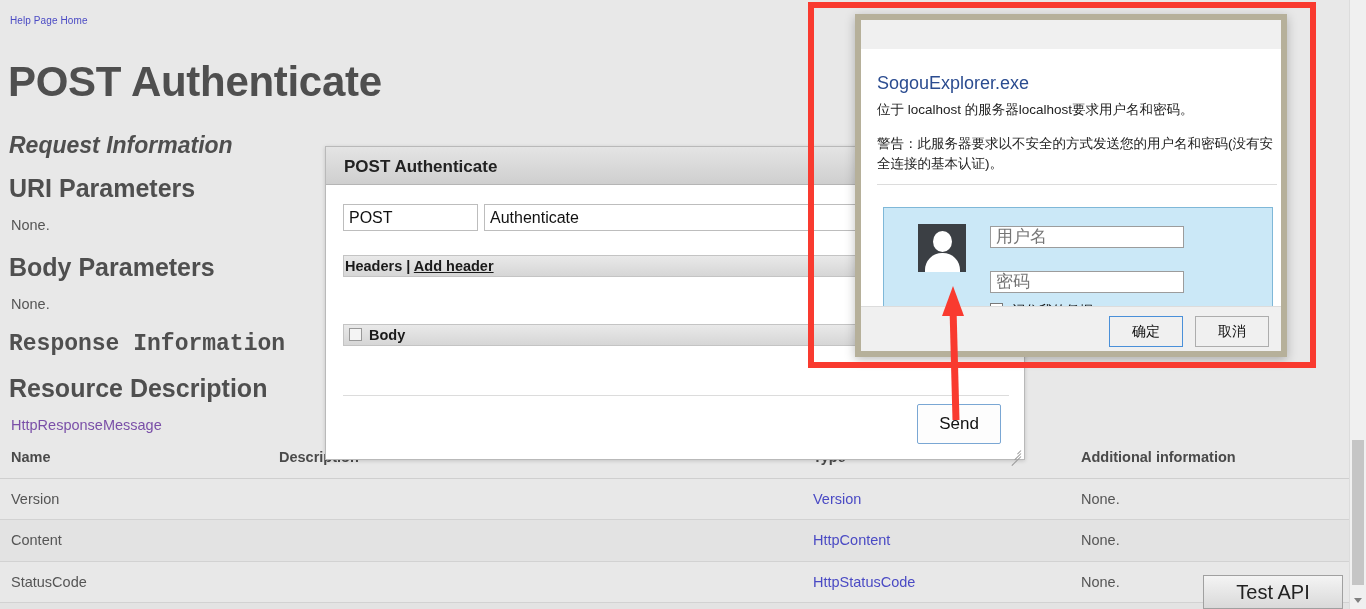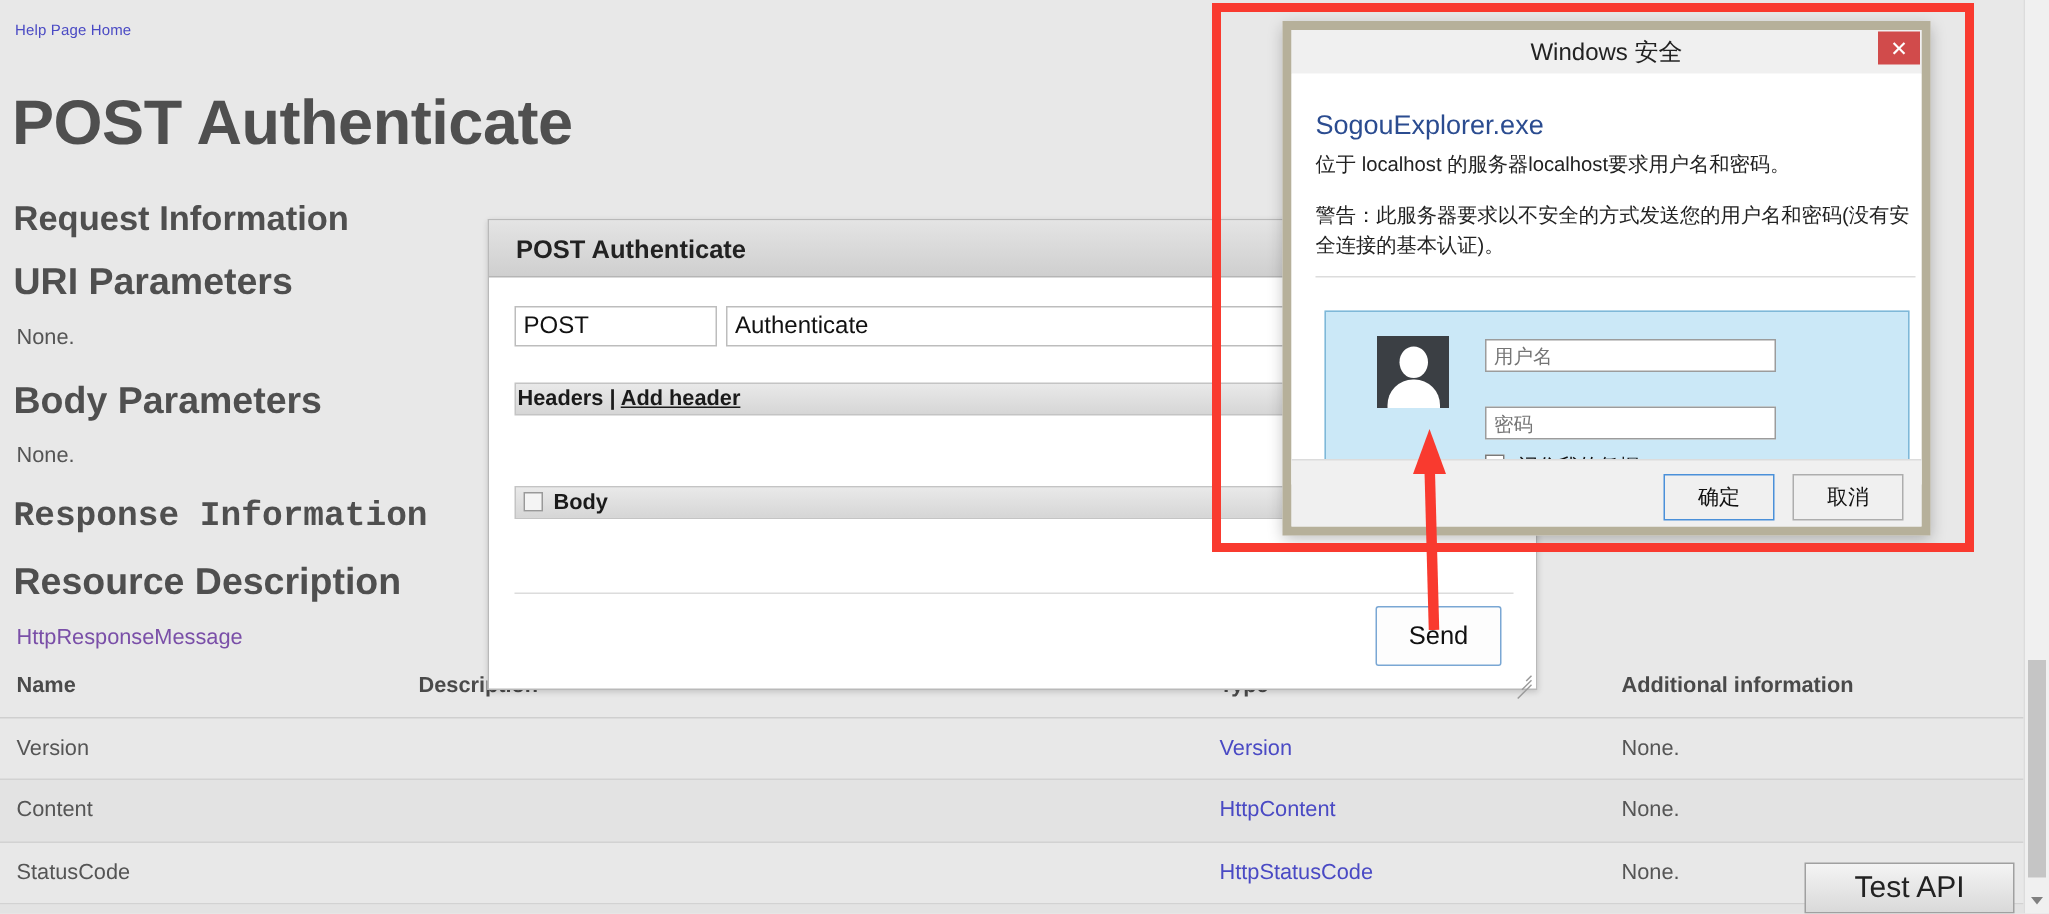--- a/index.html
+++ b/index.html
@@ -58,21 +58,21 @@
     font-weight: bold;
     color: #4f4f4f;
     white-space: nowrap;
   }
   .plaintext {
     position: absolute;
     left: 11px;
     font-size: 14.5px;
     color: #555;
   }
-  #req-info   { top: 132px; }
+  #req-info   { top: 132px; font-style: italic; }
   #uri-params { top: 174px; }
   #none-1     { top: 217px; }
   #none-2     { top: 296px; }
   #resp-info  { top: 331px; font-family: Liberation Mono, monospace; }
   #res-desc   { top: 374px; }
 
   #http-resp-link {
     position: absolute;
     left: 11px; top: 417px;
     font-size: 14.5px;
@@ -407,21 +407,21 @@
     background: #ffffff;
   }
   .cred-input {
     position: absolute;
     left: 106px;
     width: 194px;
     height: 22px;
     border: 1px solid #9c9c9c;
     background: #fff;
     font-family: "Liberation Sans", sans-serif;
-    font-size: 13px;
+    font-size: 17px;
     color: #111;
     padding: 0 5px;
     box-sizing: border-box;
     outline: none;
   }
   #inp-user { top: 18px; }
   #inp-pass { top: 63px; }
   #remember-row {
     position: absolute;
     left: 106px; top: 94px;
@@ -558,24 +558,20 @@
 
   <button id="test-api-button">Test API</button>
 
   <div id="scrollbar">
     <div id="sb-thumb"></div>
     <div id="sb-down"></div>
   </div>
 </div>
 
 <div id="win-dialog">
-  <div id="wd-titlebar">
-    <div id="wd-title">Windows 安全</div>
-    <button id="wd-close">✕</button>
-  </div>
 
   <div id="wd-body">
     <div id="wd-app">SogouExplorer.exe</div>
     <div id="wd-desc">位于 localhost 的服务器localhost要求用户名和密码。</div>
     <div id="wd-warn">警告：此服务器要求以不安全的方式发送您的用户名和密码(没有安全连接的基本认证)。</div>
     <div id="wd-sep"></div>
 
     <div id="cred-box">
       <div id="avatar">
         <div class="head"></div>

